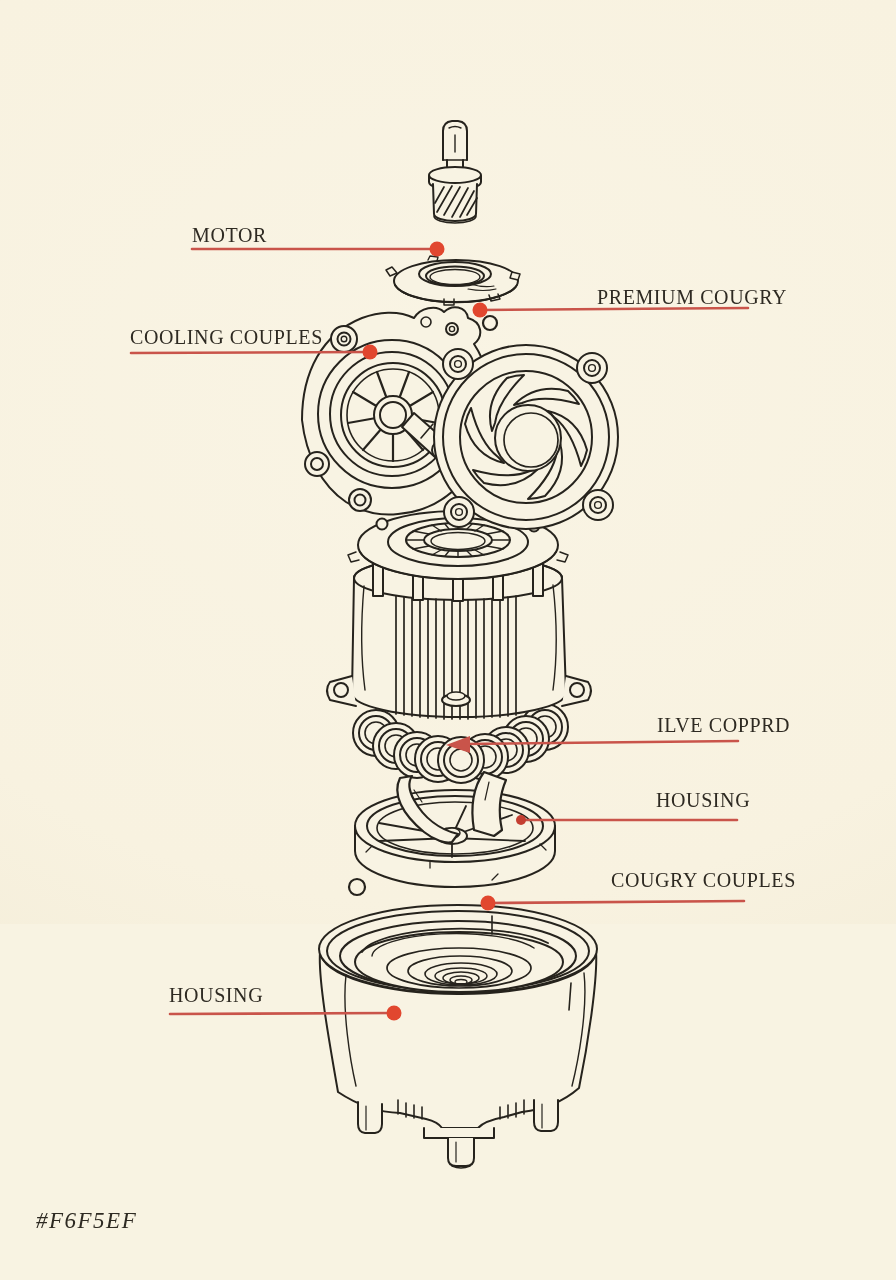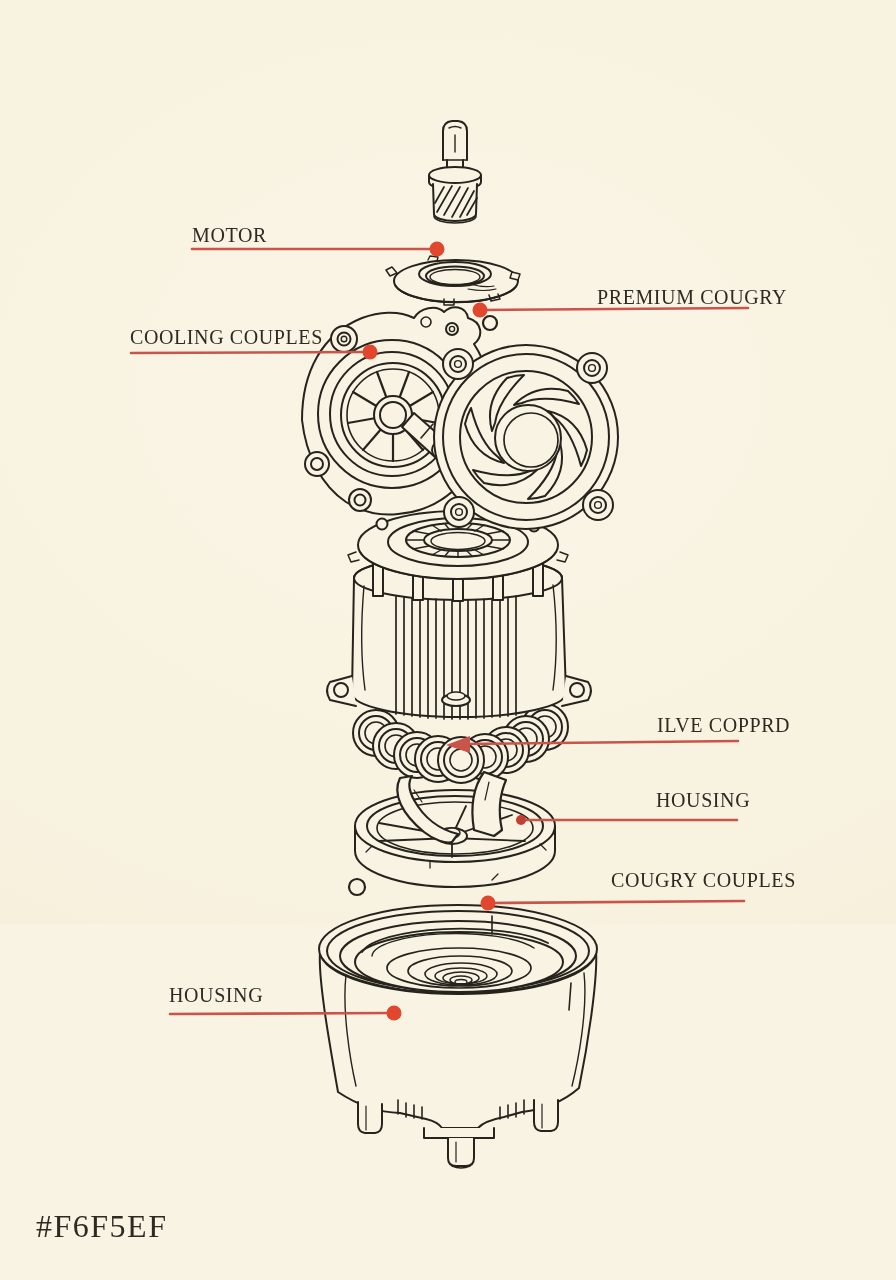--- a/index.html
+++ b/index.html
@@ -16,23 +16,24 @@
   .label{
     position:absolute;
     font-size:20px;
     letter-spacing:0.6px;
     color:#2E2A22;
     white-space:nowrap;
   }
   .footer-hex{
     position:absolute;
     left:36px;top:1208px;
-    font-size:32px;
+    font-size:23px;
     letter-spacing:1.5px;
     color:#2E2A22;
+    font-style:italic;
   }
 </style>
 </head>
 <body>
 
 <div class="stage">
 
 <svg width="896" height="1280" viewBox="0 0 896 1280">
   <g fill="none" stroke="#26231D" stroke-width="2" stroke-linecap="round" stroke-linejoin="round">
 

